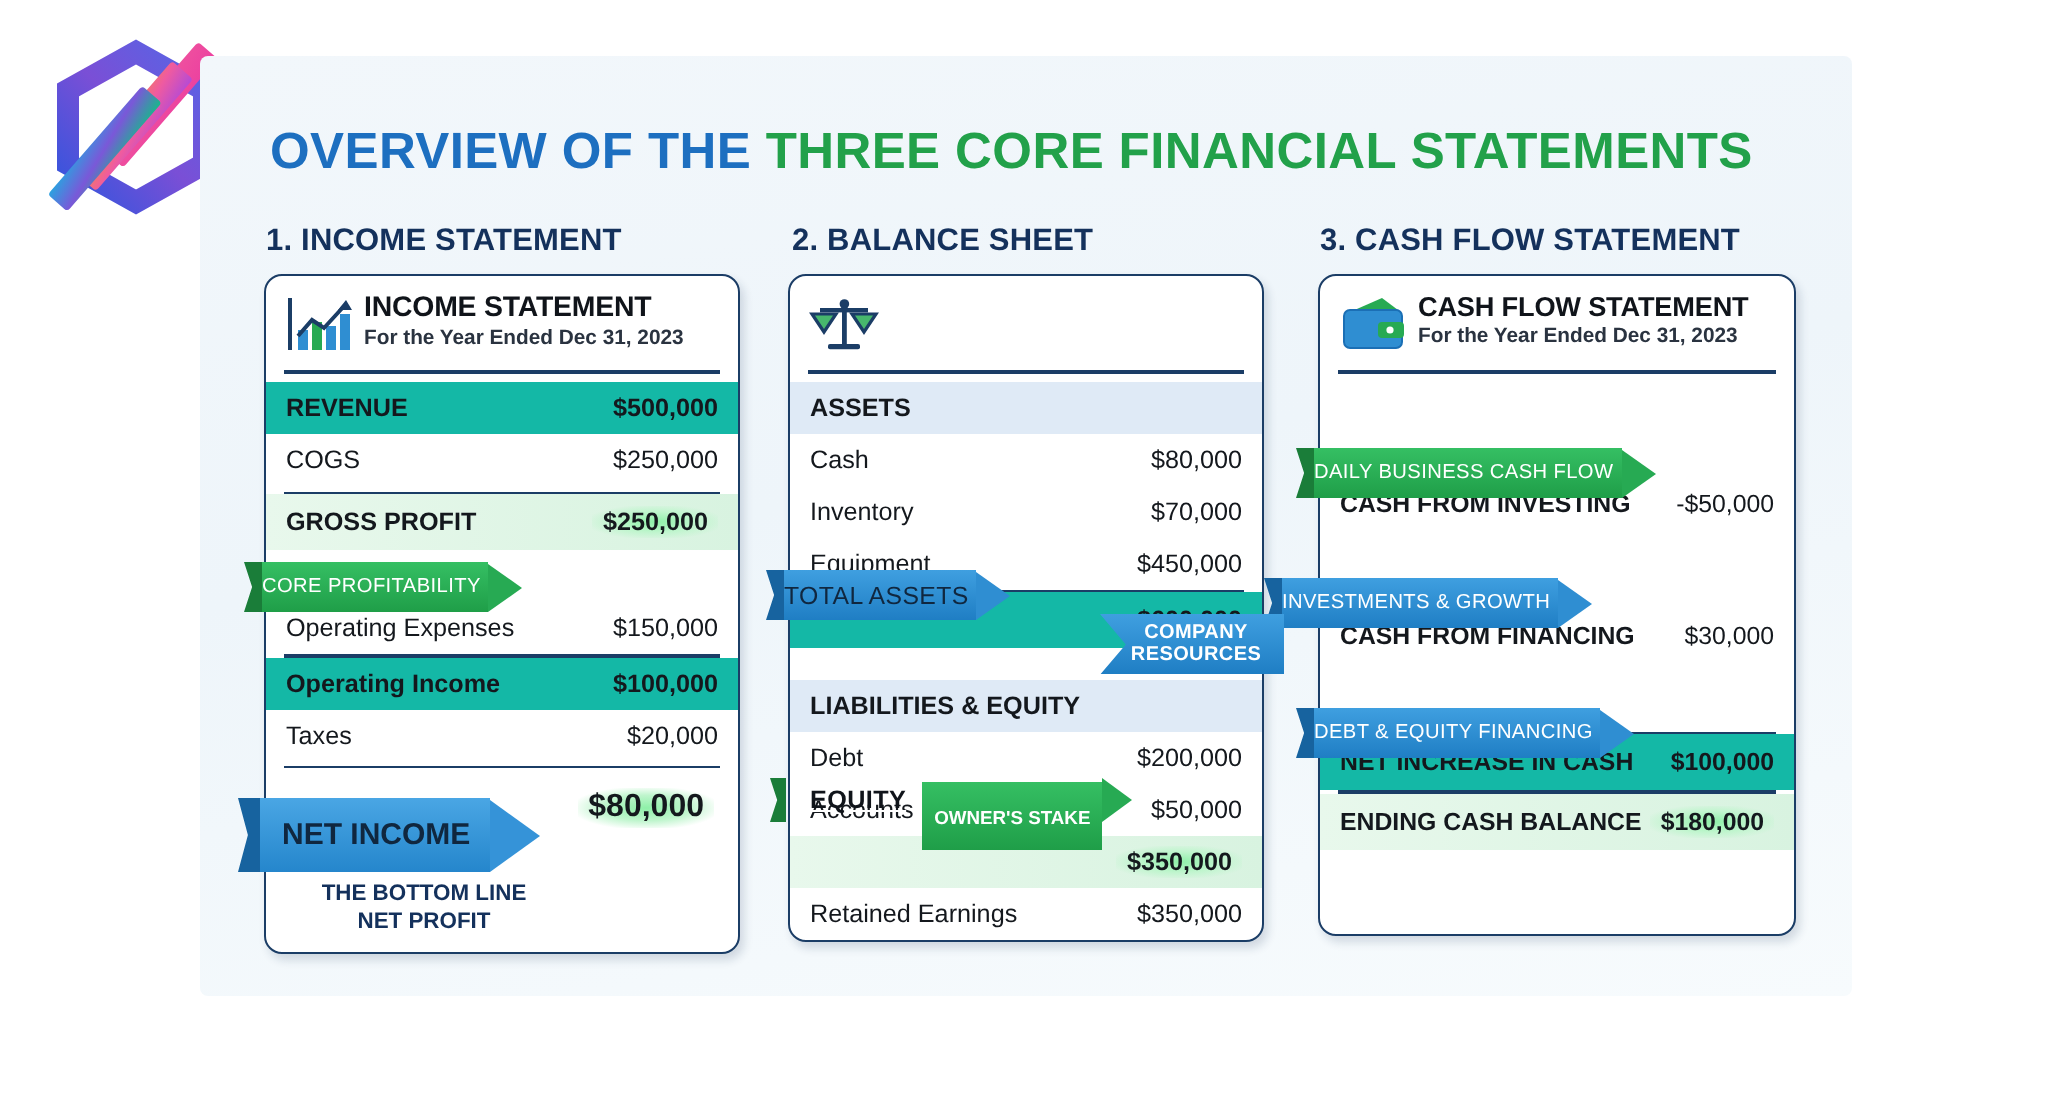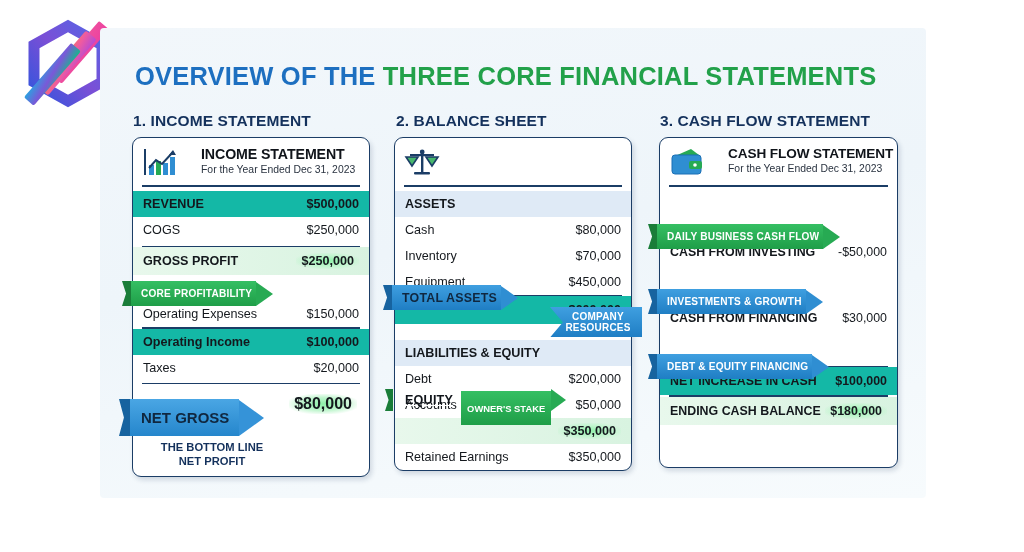--- a/index.html
+++ b/index.html
@@ -44,28 +44,28 @@
     border:1.6px solid #1b3d66;border-radius:9px;
     box-shadow:2px 3px 5px rgba(20,45,80,.16);
   }
   #card1{left:132px;top:137px;width:236px;height:338px;}
   #card2{left:394px;top:137px;width:236px;height:332px;}
   #card3{left:659px;top:137px;width:237px;height:329px;}
 
   .cardinner{position:absolute;inset:0;overflow:hidden;border-radius:8px;}
 
   
-  .chead{display:flex;align-items:flex-start;padding:8px 9px 4px 9px;gap:23px;}
+  .chead{display:flex;align-items:flex-start;padding:8px 9px 4px 9px;gap:4px;}
   .cicon{flex:0 0 auto;width:36px;height:32px;}
   .ctitles{padding-top:1px;}
   .ctitle{font-size:14.2px;font-weight:bold;color:#10141a;letter-spacing:-.1px;
           line-height:1.05;white-space:nowrap;}
   #card2 .ctitle{font-size:14.6px;}
   #card3 .ctitle{font-size:13.6px;}
-  .csub{font-size:10.4px;color:#2a3340;margin-top:2px;white-space:nowrap;}
+  .csub{font-size:10.4px;color:#2a3340;margin-top:2px;white-space:nowrap;font-weight:bold;}
   .hr{height:2px;background:#1b3d66;margin:3px 9px 0 9px;}
   .hrthin{height:1.4px;background:#1b3d66;margin:0 9px;}
 
   
   .row{
     display:flex;justify-content:space-between;align-items:center;
     padding:0 10px;height:26px;font-size:12.6px;color:#14181d;
     position:relative;
   }
   .row .lbl{white-space:nowrap;}
@@ -77,22 +77,22 @@
   .row.tall{height:28px;}
 
   .val.glowgreen{
     background:radial-gradient(ellipse at center,#8ef0a8 0%,#bff5cd 45%,rgba(210,248,220,0) 78%);
     padding:1px 5px;border-radius:4px;font-weight:bold;
   }
 
   
   .arrowband{position:absolute;height:25px;display:flex;align-items:center;}
   .arrowband .body{
-    height:25px;display:flex;align-items:center;padding-left:10px;padding-right:4px;
-    font-size:10.1px;font-weight:bold;color:#ffffff;letter-spacing:.2px;white-space:nowrap;
+    height:25px;display:flex;align-items:center;padding-left:0;padding-right:4px;
+    font-size:10.1px;font-weight:normal;color:#ffffff;letter-spacing:.2px;white-space:nowrap;
   }
   .arrowband .tip{
     width:0;height:0;border-top:12.5px solid transparent;border-bottom:12.5px solid transparent;
   }
   .green .body{background:linear-gradient(180deg,#35bf63 0%,#1f9e48 100%);}
   .green .tip{border-left:17px solid #27aa53;}
   .blue .body{background:linear-gradient(180deg,#3f9fe0 0%,#1f7ec4 100%);}
   .blue .tip{border-left:17px solid #2f8ed2;}
 
   .arrowband .notch{
@@ -259,21 +259,21 @@
   </div>
 
   <div class="arrowband green" style="left:122px;top:281px;">
     <div class="notch"></div>
     <div class="body">CORE PROFITABILITY</div>
     <div class="tip"></div>
   </div>
 
   <div class="netincome" style="left:119px;top:399px;">
     <div class="notch"></div>
-    <div class="body">NET GROSS</div>
+    <div class="body">NET INCOME</div>
     <div class="tip"></div>
   </div>
 
   <div class="bottomline" style="left:142px;top:440px;width:140px;">
     <div>THE BOTTOM LINE</div>
     <div>NET PROFIT</div>
   </div>
 
   <div class="card" id="card2">
     <div class="cardinner">
@@ -411,21 +411,21 @@
       </div>
     </div>
   </div>
 
   <div class="arrowband green" style="left:648px;top:224px;">
     <div class="notch"></div>
     <div class="body">DAILY BUSINESS CASH FLOW</div>
     <div class="tip"></div>
   </div>
 
-  <div class="arrowband blue" style="left:648px;top:289px;text-align:right;">
+  <div class="arrowband blue" style="left:632px;top:289px;text-align:right;">
     <div class="notch"></div>
     <div class="body">INVESTMENTS &amp; GROWTH</div>
     <div class="tip"></div>
   </div>
 
   <div class="arrowband blue" style="left:648px;top:354px;">
     <div class="notch"></div>
     <div class="body">DEBT &amp; EQUITY FINANCING</div>
     <div class="tip"></div>
   </div>

